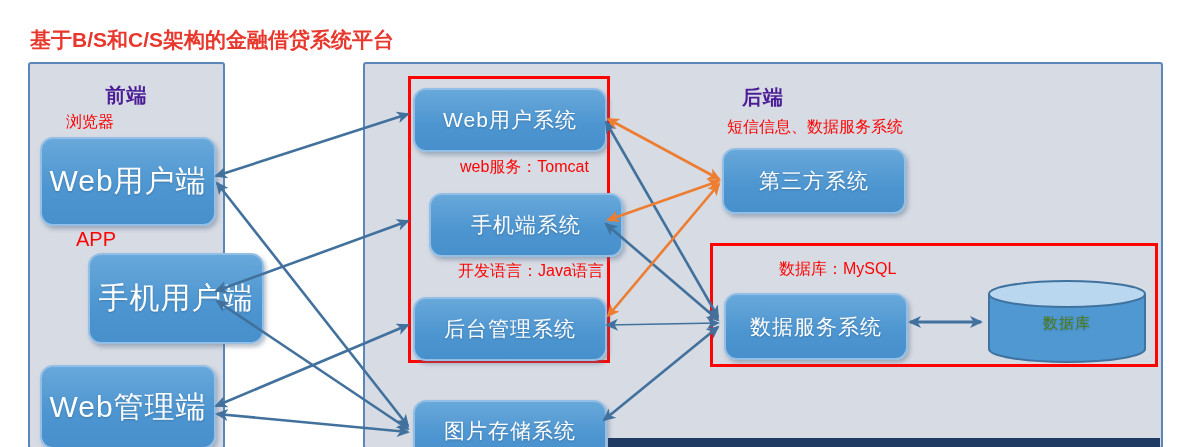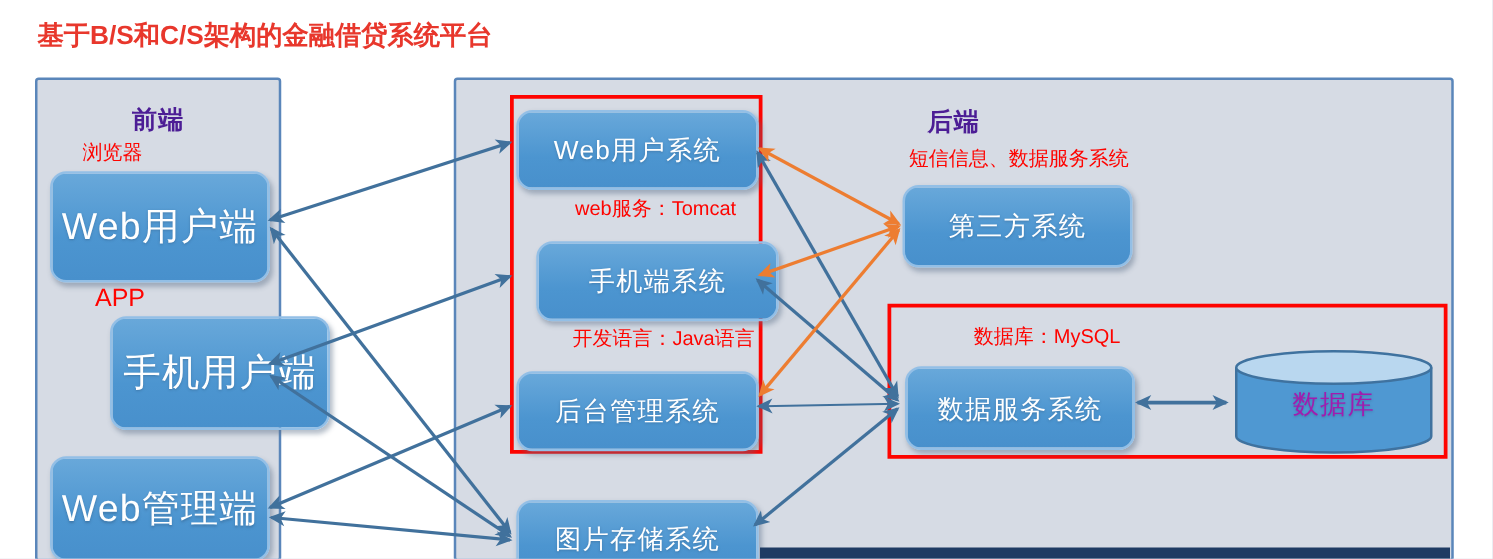--- a/index.html
+++ b/index.html
@@ -16,26 +16,26 @@
     display:flex;align-items:center;justify-content:center;
     font-size:21px;letter-spacing:1px;z-index:3;
     box-shadow:2px 3px 4px rgba(90,110,135,.45);
     text-shadow:0 1px 2px rgba(40,70,100,.35);
     white-space:nowrap;
   }
   .box.front{font-size:30px;}
   .hdr{position:absolute;color:#4c1d95;font-weight:bold;font-size:20px;z-index:5;white-space:nowrap;letter-spacing:1px;}
   .ann{position:absolute;color:#fe0400;font-size:16px;z-index:5;white-space:nowrap;}
   .redrect{position:absolute;border:3px solid #fe0400;z-index:2;background:transparent;}
-  #page-title{position:absolute;left:30px;top:14px;font-size:21px;font-weight:bold;color:#e8372c;z-index:5;white-space:nowrap;}
+  #page-title{position:absolute;left:30px;top:26px;font-size:21px;font-weight:bold;color:#e8372c;z-index:5;white-space:nowrap;}
   #arrow-layer-svg{position:absolute;left:0;top:0;z-index:4;pointer-events:none;}
   #cylinder-wrap{position:absolute;left:987px;top:280px;width:160px;height:84px;z-index:3;}
   #cylinder-label{
     position:absolute;left:987px;top:296px;width:160px;height:54px;z-index:4;
-    display:flex;align-items:center;justify-content:center;color:#a21caf;font-size:21px;
+    display:flex;align-items:center;justify-content:center;color:#4d7c0f;font-size:15px;
     letter-spacing:1px;text-shadow:0 1px 2px rgba(40,70,100,.35);
   }
   #dark-bar{position:absolute;left:608px;top:438px;width:552px;height:9px;background:#1f3b63;z-index:3;}
   #fe-header{left:28px;top:82px;width:197px;text-align:center;}
 </style>
 </head>
 <body>
 
 <div id="page-title">基于B/S和C/S架构的金融借贷系统平台</div>
 

